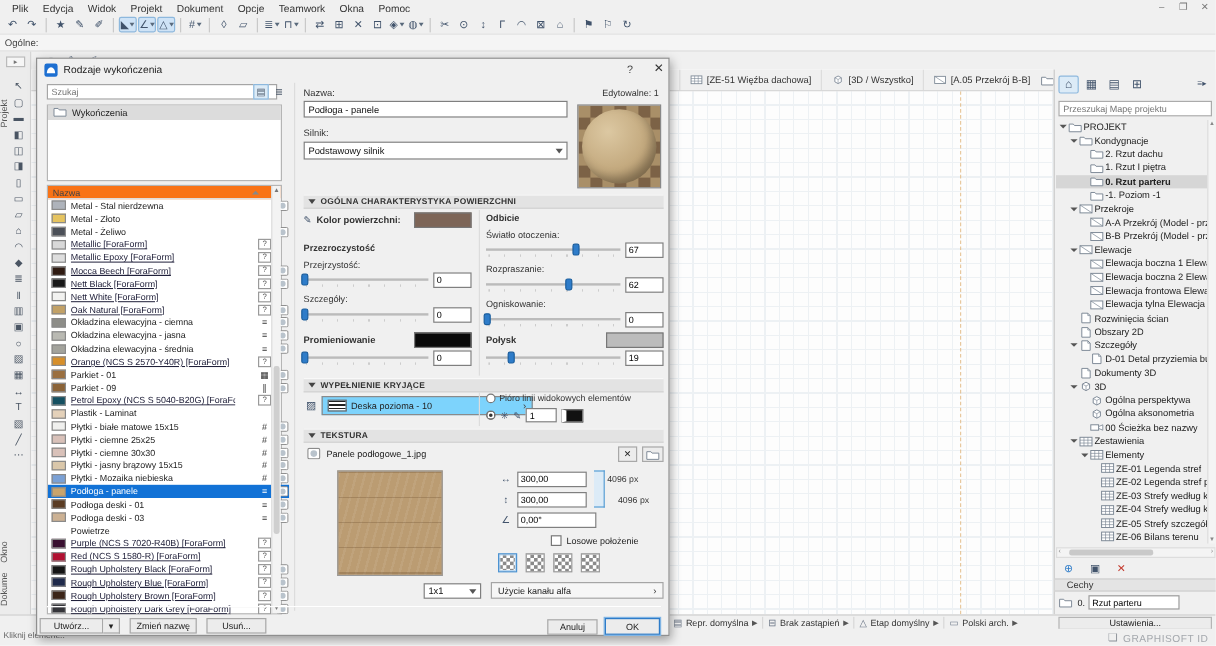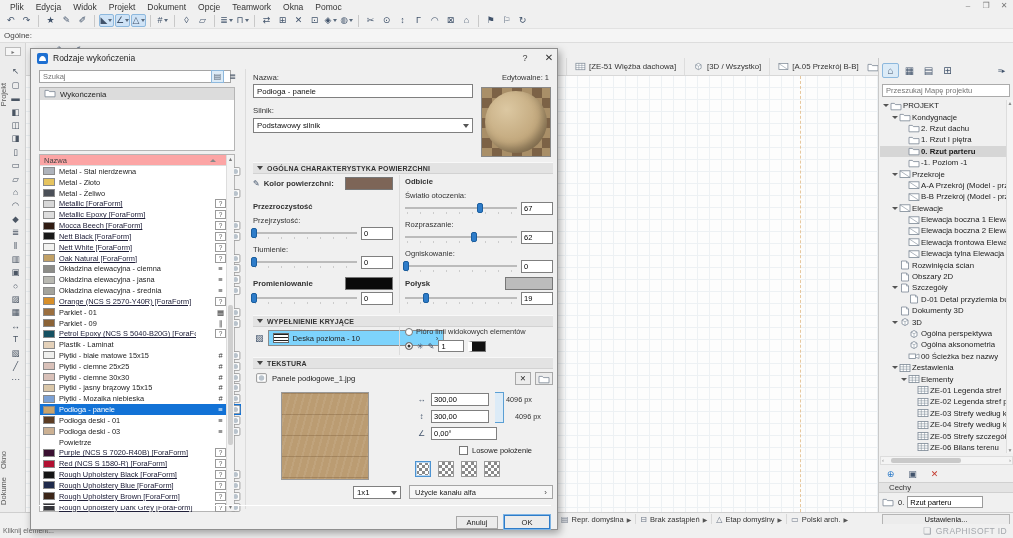--- a/index.html
+++ b/index.html
@@ -85,21 +85,21 @@
   .dlg-close { position:absolute; left:512px; top:3px; width:12px; text-align:center; color:#333; font-size:10px; }
 
   .lp-search { position:absolute; left:8px; top:21px; width:192px; height:13px; border:1px solid #a5a5a5; background:#fff; font-size:7.5px; padding:0 3px; color:#444; font-family:inherit; }
   .lp-viewbtn { position:absolute; top:21px; width:13px; height:13px; display:flex; align-items:center; justify-content:center; font-size:8px; color:#4d5a6b; }
   .lp-viewbtn.on { background:#dcebf7; border:1px solid #8db8dd; }
   .folder-box { position:absolute; left:8px; top:38px; width:196px; height:64px; background:#fff; border:1px solid #b5b5b5; }
   .folder-row { height:12px; background:#dcdcdc; display:flex; align-items:center; gap:4px; padding-left:4px; font-size:7.8px; }
   .folder-row svg { width:12px; height:10px; }
 
   .list-box { position:absolute; left:8px; top:105px; width:196px; height:358px; background:#fff; border:1px solid #b5b5b5; }
-  .list-hdr { height:11px; border-bottom:1px solid #ddd; display:flex; align-items:center; padding:0 4px; font-size:7.5px; color:#444; background:#fca5a5; }
+  .list-hdr { height:11px; border-bottom:1px solid #ddd; display:flex; align-items:center; padding:0 4px; font-size:7.5px; color:#444; background:#f97316; }
   .list-hdr .sort { margin-left:auto; margin-right:14px; width:0; height:0; border-left:3px solid transparent; border-right:3px solid transparent; border-bottom:3.5px solid #888; }
   .mat-rows { position:absolute; left:0; top:11px; width:201px; height:346px; overflow:hidden; }
   .mat-row { display:flex; align-items:center; height:10.84px; padding-left:3px; gap:4px; white-space:nowrap; }
   .mat-row.sel { background:#1272d6; color:#fff; }
   .mat-sw { width:12px; height:8px; border:1px solid #8a8a8a; flex:none; }
   .mat-name { font-size:7.4px; overflow:hidden; flex:1; }
   .mat-name.u { text-decoration:underline; color:#20203a; }
   .mat-row.sel .mat-name { color:#fff; }
   .mat-pat { font-size:7.5px; color:#333; width:11px; text-align:center; flex:none; }
   .mat-row.sel .mat-pat { color:#fff; }
@@ -1053,20 +1053,26 @@
             </svg>
           </span>
         </div>
       </div>
     <div class="list-vscroll">
         <span class="lv-up">▲</span>
         <div class="thumb"></div>
         <span class="lv-dn">▼</span>
       </div>
   </div>
+  <div class="lp-btns">
+    <button class="btn b1">Utwórz...</button>
+    <button class="btn b1c">▾</button>
+    <button class="btn b2">Zmień nazwę</button>
+    <button class="btn b3">Usuń...</button>
+  </div>
 
   <div class="vdiv-main"></div>
 
   <span class="rp-label" style="left:222px;top:24px;">Nazwa:</span>
   <span class="editable">Edytowalne: 1</span>
   <input class="rp-input" style="left: 222px; top: 35px; width: 220px; height: 14px;" value="Podłoga - panele">
   <div class="preview">
       <div class="sphere"></div>
     </div>
   <span class="rp-label" style="left:222px;top:57px;">Silnik:</span>
@@ -1090,21 +1096,21 @@
       <div class="plabel bold" style="margin-top:12px;">Przezroczystość</div>
       <div class="plabel">Przejrzystość:</div>
       <div class="prow">
         <div class="slider">
             <div class="track"></div>
             <div class="ticks"></div>
             <div class="thumb" style="left: calc(1% - 3px);"></div>
           </div>
         <input class="val" value="0" style="">
       </div>
-      <div class="plabel">Tłumienie:</div>
+      <div class="plabel">Szczegóły:</div>
       <div class="prow">
         <div class="slider">
             <div class="track"></div>
             <div class="ticks"></div>
             <div class="thumb" style="left: calc(1% - 3px);"></div>
           </div>
         <input class="val" value="0" style="">
       </div>
       <div class="prow" style="margin-top:8px;">
         <span class="rp-label bold" style="position:static;">Promieniowanie</span>

